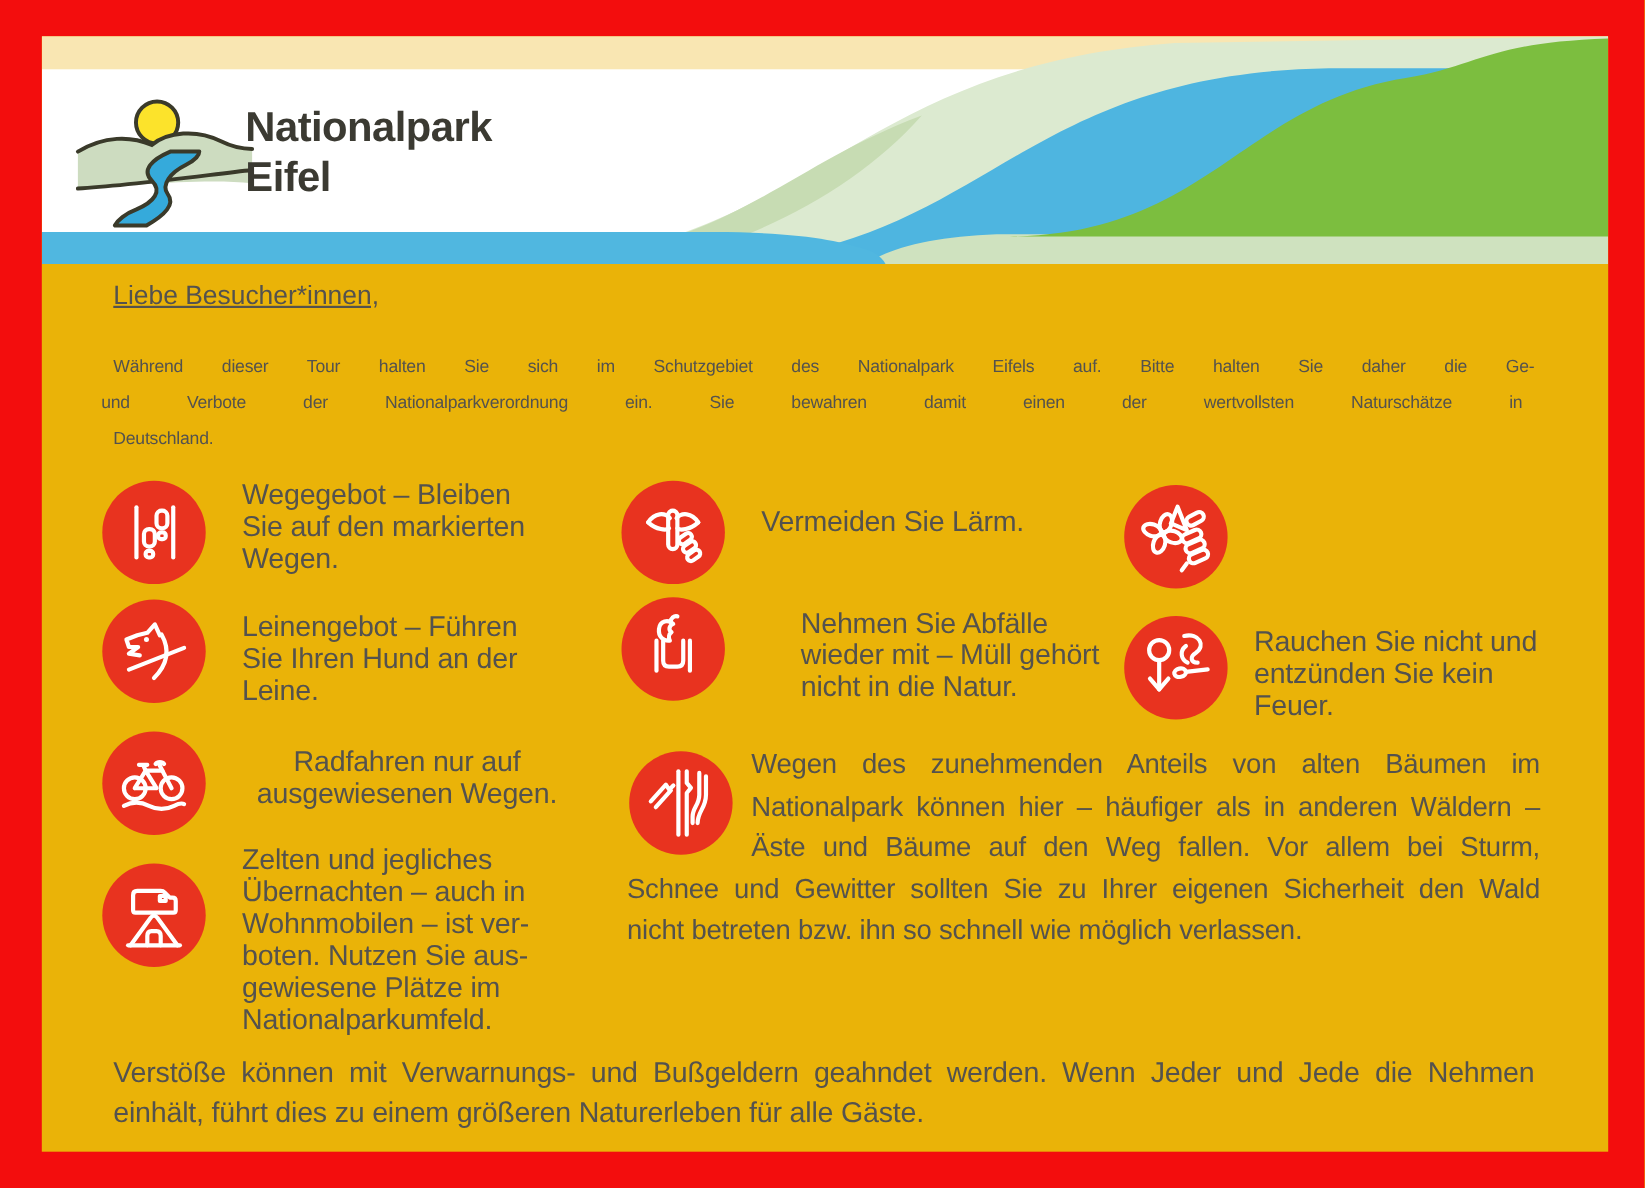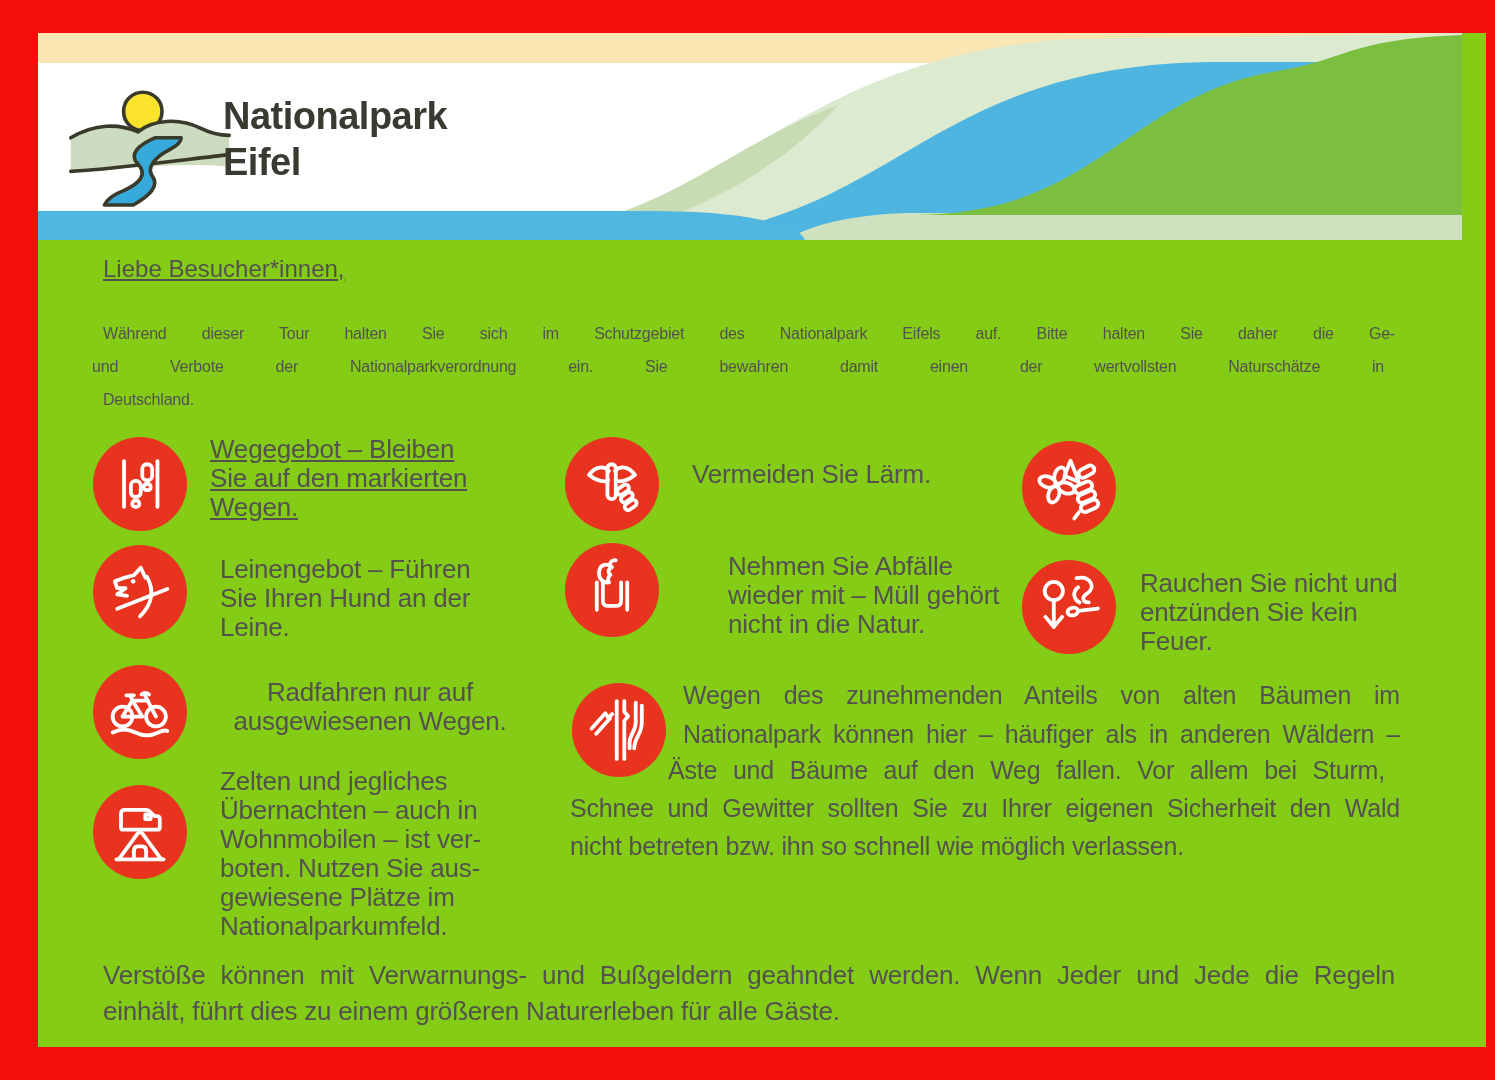--- a/index.html
+++ b/index.html
@@ -4,21 +4,21 @@
 <style>
   html,body{margin:0;padding:0;}
   body{
     width:1495px;height:1080px;
     background:var(--frame_red,#f30d0d);
     font-family:"Liberation Sans","DejaVu Sans",sans-serif;
     overflow:hidden;
   }
   #card{
     position:absolute;left:38px;top:33px;width:1424px;height:1014px;
-    background:#84cc16;overflow:hidden;padding-left:24px;
+    background:#eab308;overflow:hidden;
   }
   
   #header-art{position:absolute;left:0;top:0;width:1424px;height:207px;}
   .w-white{fill:#ffffff;}
   .w-cream{fill:var(--band_cream,#f9e6b2);}
   .w-pale1{fill:var(--wave_pale_green,#dcead0);}
   .w-pale2{fill:#c7dcb3;}
   .w-blue{fill:var(--wave_blue,#4eb5e0);}
   .w-pale3{fill:#cfe2bf;}
   .w-green{fill:var(--wave_green,#7cbe3f);}
@@ -91,21 +91,21 @@
       <g class="icon-stroke">
         <line x1="29" y1="20" x2="29" y2="80"></line>
         <line x1="73" y1="20" x2="73" y2="80"></line>
         <rect x="38" y="46" width="13" height="21" rx="6"></rect>
         <rect x="40" y="72" width="9" height="8" rx="3.5"></rect>
         <rect x="53" y="24" width="13" height="21" rx="6"></rect>
         <rect x="55" y="50" width="9" height="8" rx="3.5"></rect>
       </g>
     </svg>
   </div>
-  <div class="rule-text txt" style="left:172px;top:402px;width:300px;text-decoration:underline;">Wegegebot – Bleiben
+  <div class="rule-text txt" style="left:182px;top:402px;width:300px;">Wegegebot – Bleiben
 Sie auf den markierten
 Wegen.</div>
 
   <div class="circle" style="left:55px;top:512px;">
     <svg viewBox="0 0 100 100">
       <g class="icon-stroke">
         <path d="M57,31 L51,18 L42,28 L30,31 L17,36 L20,45 L31,45 L20,53 L33,55"></path>
         <path d="M59,30 C68,46 68,64 50,82"></path>
         <line x1="20" y1="72" x2="86" y2="46"></line>
       </g>
@@ -224,20 +224,20 @@
         <path d="M57,12 V26 L62,32 L57,38 V88"></path>
         <path d="M72,14 V40 C72,52 64,56 64,66 V74"></path>
         <path d="M80,18 V40 C80,56 70,60 70,74"></path>
         <path d="M14,48 L32,28 L36,34 L41,29"></path>
         <path d="M20,55 L38,35"></path>
       </g>
     </svg>
   </div>
   <div class="warn-line jl txt" style="left:645px;top:648px;width:717px;">Wegen des zunehmenden Anteils von alten Bäumen im</div>
   <div class="warn-line jl txt" style="left:645px;top:687px;width:717px;">Nationalpark können hier – häufiger als in anderen Wäldern –</div>
-  <div class="warn-line jl txt" style="left:630px;top:723px;width:717px;">Äste und Bäume auf den Weg fallen. Vor allem bei Sturm,</div>
+  <div class="warn-line jl txt" style="left:645px;top:723px;width:717px;">Äste und Bäume auf den Weg fallen. Vor allem bei Sturm,</div>
   <div class="warn-line jl txt" style="left:532px;top:761px;width:830px;">Schnee und Gewitter sollten Sie zu Ihrer eigenen Sicherheit den Wald</div>
   <div class="warn-line ll txt" style="left:532px;top:799px;width:830px;">nicht betreten bzw. ihn so schnell wie möglich verlassen.</div>
 
-  <div class="footer-line jl txt" style="top:927px;">Verstöße können mit Verwarnungs- und Bußgeldern geahndet werden. Wenn Jeder und Jede die Regeln</div>
+  <div class="footer-line jl txt" style="top:927px;">Verstöße können mit Verwarnungs- und Bußgeldern geahndet werden. Wenn Jeder und Jede die Nehmen</div>
   <div class="footer-line ll txt" style="top:963px;">einhält, führt dies zu einem größeren Naturerleben für alle Gäste.</div>
 
 </div>
 
 </body></html>

